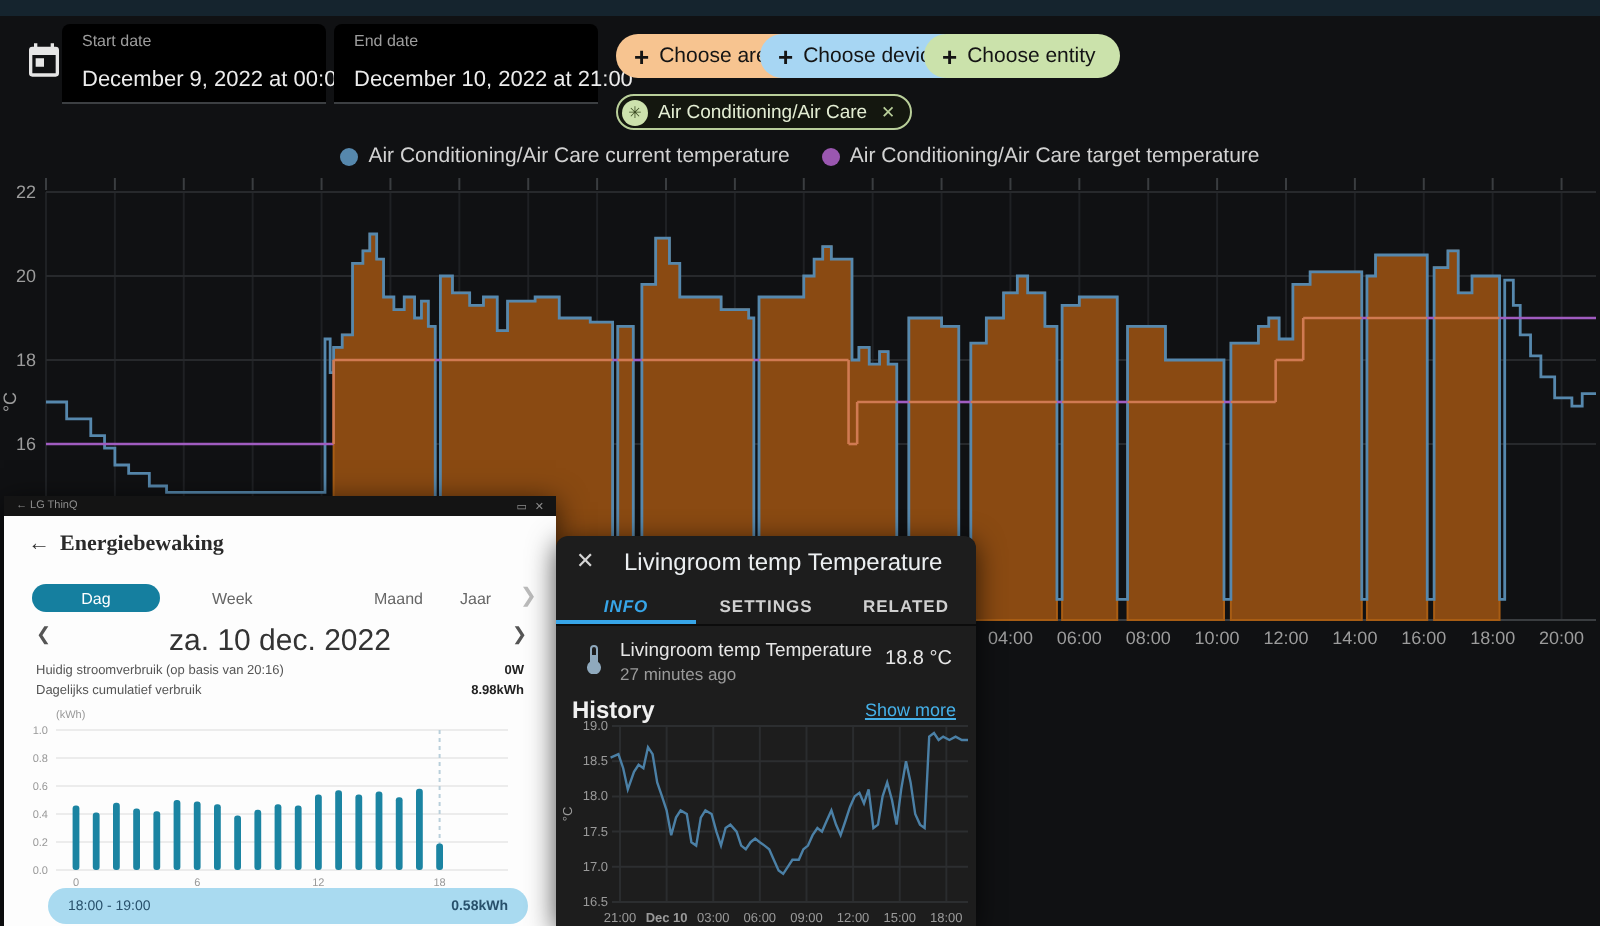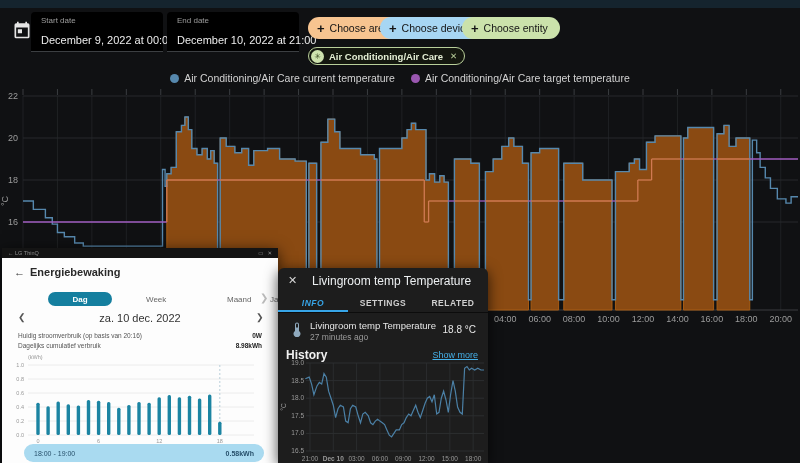--- a/index.html
+++ b/index.html
@@ -16,45 +16,45 @@
   .datefield .lbl { position:absolute; left:10px; top:4px; font-size:8px; color:#9d9d9d; }
   .datefield .val { position:absolute; left:10px; bottom:5px; font-size:11px; color:#ececec; white-space:nowrap; }
   .pill { top:17px; height:22px; border-radius:11px; display:flex; align-items:center; padding:0 12px 0 9px; font-size:10.5px; color:#141414; gap:5px; cursor:pointer; }
   .pill .plus { font-size:13px; font-weight:bold; line-height:1; }
   #choose-area-button { left:308px; }
   #choose-device-button { left:380px; }
   #choose-entity-button { left:462px; }
   
   #entity-chip { left:308px; top:47px; height:18px; border:1px solid #b9cf9a; border-radius:10px; display:flex; align-items:center; gap:5px; padding:0 7px 0 2px; background:#14170f; cursor:pointer; }
   #entity-chip .cicon { width:13px; height:13px; border-radius:50%; background:#cde2ad; color:#3a4a22; font-size:8px; display:flex; align-items:center; justify-content:center; }
-  #entity-chip .ctext { font-size:9.5px; color:#e4eed4; white-space:nowrap;font-weight:bold; }
+  #entity-chip .ctext { font-size:9.5px; color:#e4eed4; white-space:nowrap; }
   #entity-chip .cx { font-size:8.5px; color:#b9cf9a; margin-left:2px; }
   
   #legend { left:0; top:72px; width:800px; display:flex; justify-content:center; gap:16px; }
   .legend-item { display:flex; align-items:center; gap:5px; cursor:pointer;text-align:center; }
   .legend-item .dot { width:9px; height:9px; border-radius:50%; }
   .legend-item .ltext { font-size:10.5px; color:#d2d2d2; }
   
   #main-chart-svg { left:0; top:0; width:800px; height:335px; }
   .ax { font-family:"Liberation Sans",sans-serif; font-size:9px; fill:#9c9c9c; }
   
   #energy-popup { left:2px; top:248px; width:276px; height:215px; box-shadow:0 3px 14px rgba(0,0,0,.7); }
   #energy-titlebar { left:0; top:0; width:276px; height:10px; background:#141414; display:flex; align-items:center; padding:0 6px; gap:4px; cursor:move; }
   #energy-titlebar .ttext { font-size:5.5px; color:#8d8d8d; flex:1; }
   #energy-titlebar .wbtn { font-size:5.5px; color:#8d8d8d; }
   #energy-card { left:0; top:10px; width:276px; height:205px; background:#fdfdfd; }
   #energy-back { left:12px; top:8px; font-size:11px; color:#333; cursor:pointer; }
-  #energy-title { left:28px; top:8px; font-size:11px; font-weight:bold; color:#2a2a2a; }
-  #tab-dag { left:14px; top:34px; width:64px; height:14px; border-radius:8px; color:#fff; font-size:8px; font-weight:bold; display:flex; align-items:center; justify-content:center; cursor:pointer;margin-left:32px; }
-  .etab { top:37px; font-size:8px; color:#666; cursor:pointer;margin-left:40px; }
+  #energy-title { left:28px; top:8px; font-size:11px; font-weight:bold; color:#2a2a2a;font-family:Liberation Serif, serif; }
+  #tab-dag { left:14px; top:34px; width:64px; height:14px; border-radius:8px; color:#fff; font-size:8px; font-weight:normal; display:flex; align-items:center; justify-content:center; cursor:pointer; }
+  .etab { top:37px; font-size:8px; color:#666; cursor:pointer; }
   #tab-week { left:104px; } #tab-maand { left:164px;padding-left:21px; } #tab-jaar { left:228px; }
   #etab-chevron { left:258px; top:34px; font-size:10px; color:#bbb; cursor:pointer; }
   #date-prev { left:16px; top:54px; font-size:9px; color:#555; cursor:pointer; }
   #date-next { left:254px; top:54px; font-size:9px; color:#555; cursor:pointer; }
-  #energy-date { left:0; top:54px; width:276px; text-align:center; font-size:11px; color:#333; }
+  #energy-date { left:0; top:54px; width:276px; text-align:center; font-size:15px; color:#333; }
   .usage-row { left:16px; width:244px; display:flex; justify-content:space-between; }
   .usage-row .ul { font-size:6.5px; color:#555; }
   .usage-row .uv { font-size:6.5px; font-weight:bold; color:#222; }
   #usage-row-1 { top:74px; } #usage-row-2 { top:84px; }
   #energy-chart-svg { left:0; top:94px; width:276px; height:94px; }
   .eax { font-family:"Liberation Sans",sans-serif; font-size:5.5px; fill:#999; }
   #energy-banner { left:22px; top:186px; width:240px; height:18px; background:#a9daf0; border-radius:9px; display:flex; align-items:center; justify-content:space-between; padding:0 10px; }
   #energy-banner .bl { font-size:7px; color:#27506b; }
   #energy-banner .br { font-size:7px; font-weight:bold; color:#27506b; }
   

